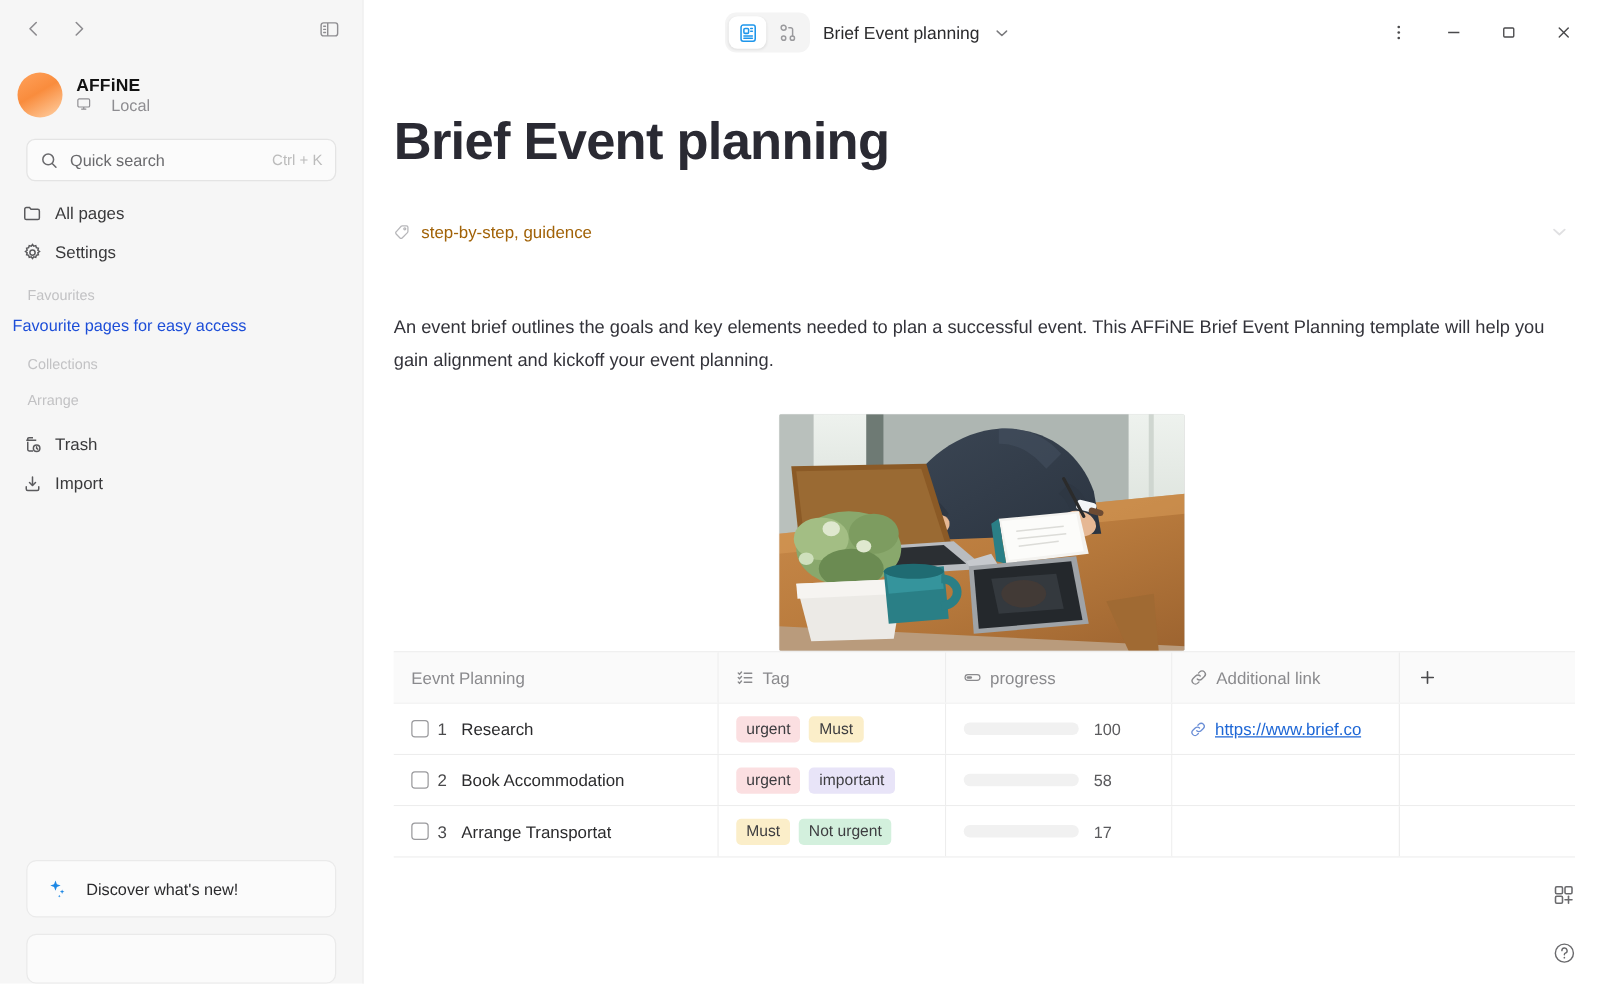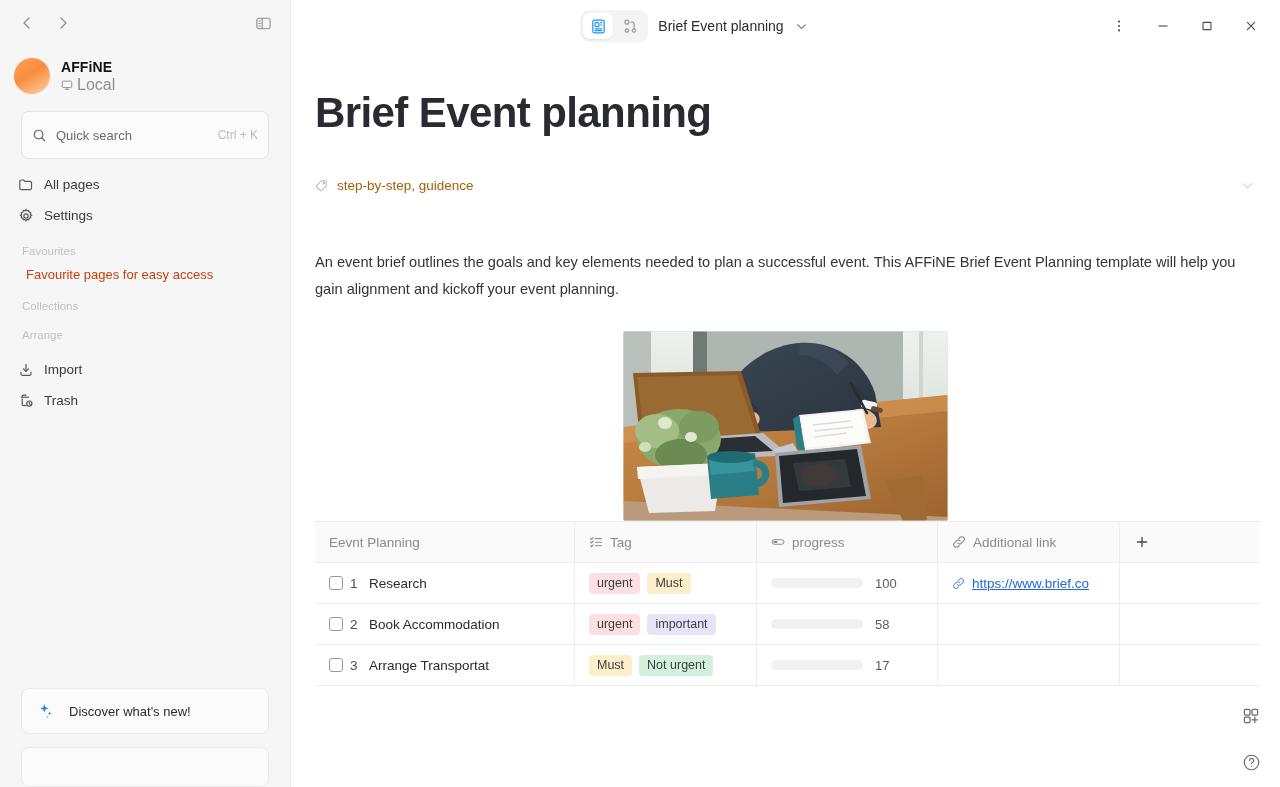--- a/index.html
+++ b/index.html
@@ -36,45 +36,45 @@
     display: flex; align-items: center; gap: 11px;
     padding: 4px 14px 0 14px; margin-top: 8px; cursor: pointer;
   }
   .ws-avatar {
     width: 36px; height: 36px; border-radius: 50%;
     background: linear-gradient(150deg, #ffa25c 0%, #f98c3d 45%, #ffd3a8 100%);
     flex: 0 0 36px;
   }
   .ws-text { display: flex; flex-direction: column; gap: 1px; }
   .ws-name { font-size: 14px; font-weight: 700; color: #121212; letter-spacing: .1px; }
-  .ws-sub { font-size: 16px; color: #8e8d91; display: flex; align-items: center; gap: 4px; }
+  .ws-sub { font-size: 13px; color: #8e8d91; display: flex; gap: 16px; }
 
   .search-box {
     margin: 17px 21px 0 21px;
-    height: 48px; border: 1px solid #e4e4e4; border-radius: 7px;
+    height: 34px; border: 1px solid #e4e4e4; border-radius: 7px;
     background: #fbfbfb;
     display: flex; align-items: center; gap: 9px; padding: 0 10px;
     cursor: pointer;
   }
   .search-ph { font-size: 13px; color: #6a6a6d; flex: 1; }
   .search-kbd { font-size: 12px; color: #bcbcbc; }
 
   .nav-list { margin-top: 10px; padding: 0 10px; }
   .nav-item {
     height: 31px; display: flex; align-items: center; gap: 10px;
     padding: 0 8px; border-radius: 6px; cursor: pointer;
     font-size: 13.5px; color: #3a3a3c;
   }
 
   .sb-section-label {
     font-size: 11.5px; color: #c2c2c4; padding: 0 22px;
     margin-top: 14px; margin-bottom: 3px; user-select: none;
   }
   .sb-empty-hint {
-    font-size: 13px; color: #c2410c; padding: 4px 22px 0 26px;
+    font-size: 13px; color: #1d4ed8; padding: 4px 22px 0 10px;
     line-height: 22px; cursor: default;
   }
   .sb-flex { flex: 1; }
 
   .sb-bottom { padding: 0 21px 0 21px; }
   .discover-btn {
     height: 46px; border: 1px solid #eaeaea; border-radius: 8px;
     background: #fbfbfb; display: flex; align-items: center;
     gap: 14px; padding: 0 15px; cursor: pointer; margin-bottom: 13px;
   }
@@ -274,39 +274,39 @@
 
     <div class="sb-section-label">Favourites</div>
     <div class="sb-empty-hint">Favourite pages for easy access</div>
 
     <div class="sb-section-label">Collections</div>
 
     <div class="sb-section-label">Arrange</div>
     <div class="nav-list">
       <div class="nav-item">
         <span>
-          <svg width="16" height="16" viewBox="0 0 16 16" fill="none" stroke="#5a5a5d" stroke-width="1.2" stroke-linecap="round" stroke-linejoin="round">
-              <path d="M8 2.6v6.6"></path>
-              <path d="M5.6 7l2.4 2.4L10.4 7"></path>
-              <path d="M3 10.4v1.7a1.2 1.2 0 0 0 1.2 1.2h7.6a1.2 1.2 0 0 0 1.2-1.2v-1.7"></path>
-            </svg>
-        </span>
-        <span>Import</span>
-      </div>
-      <div class="nav-item">
-        <span>
           <svg width="16" height="16" viewBox="0 0 16 16" fill="none" stroke="#5a5a5d" stroke-width="1.2">
               <path d="M3 4.2h8"></path>
               <path d="M4.2 4.2V3a.9.9 0 0 1 .9-.9h3.3"></path>
               <path d="M4.2 5.4v6.2a1.1 1.1 0 0 0 1.1 1.1h3.1"></path>
               <circle cx="11.3" cy="10.6" r="2.6"></circle>
               <path d="M11.3 9.3v1.4l.9.6" stroke-linecap="round"></path>
             </svg>
         </span>
         <span>Trash</span>
+      </div>
+      <div class="nav-item">
+        <span>
+          <svg width="16" height="16" viewBox="0 0 16 16" fill="none" stroke="#5a5a5d" stroke-width="1.2" stroke-linecap="round" stroke-linejoin="round">
+              <path d="M8 2.6v6.6"></path>
+              <path d="M5.6 7l2.4 2.4L10.4 7"></path>
+              <path d="M3 10.4v1.7a1.2 1.2 0 0 0 1.2 1.2h7.6a1.2 1.2 0 0 0 1.2-1.2v-1.7"></path>
+            </svg>
+        </span>
+        <span>Import</span>
       </div>
     </div>
 
     <div class="sb-flex"></div>
 
     <div class="sb-bottom">
       <div class="discover-btn">
         <span>
           <svg width="18" height="18" viewBox="0 0 20 20" fill="#1e88e5">
               <path d="M8.2 2.6l1.25 3.35L12.8 7.2 9.45 8.45 8.2 11.8 6.95 8.45 3.6 7.2l3.35-1.25z"></path>

